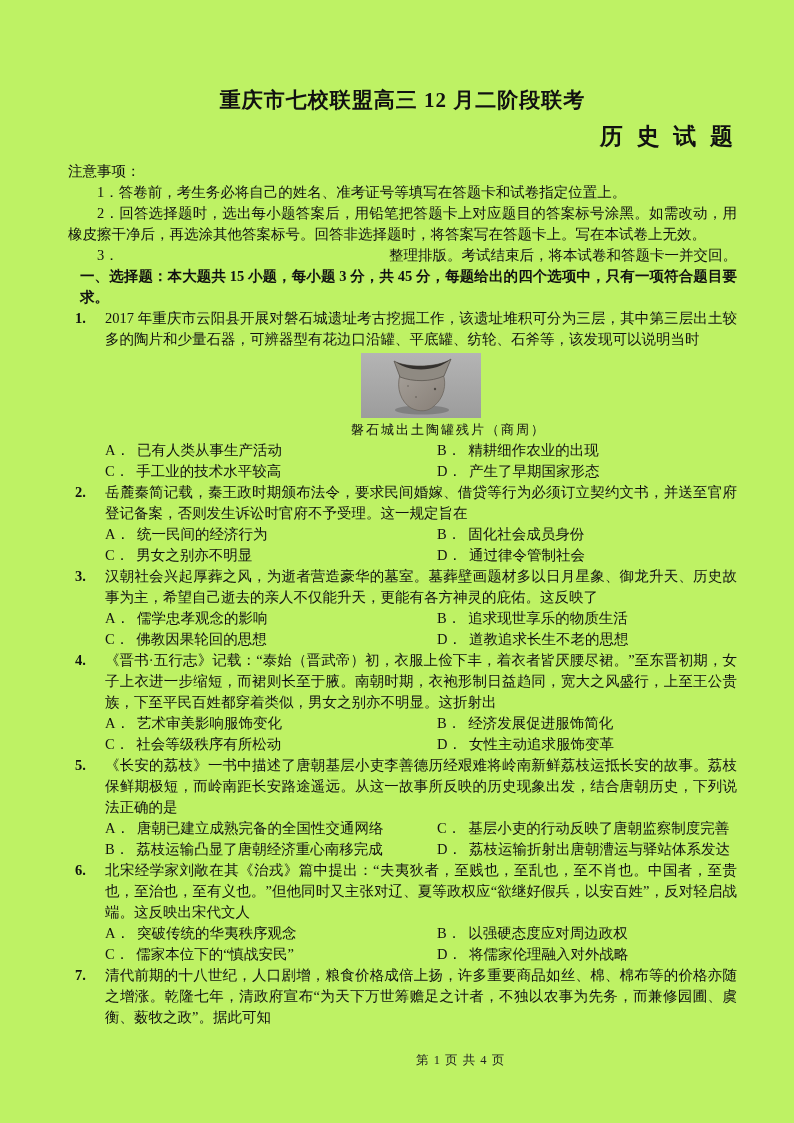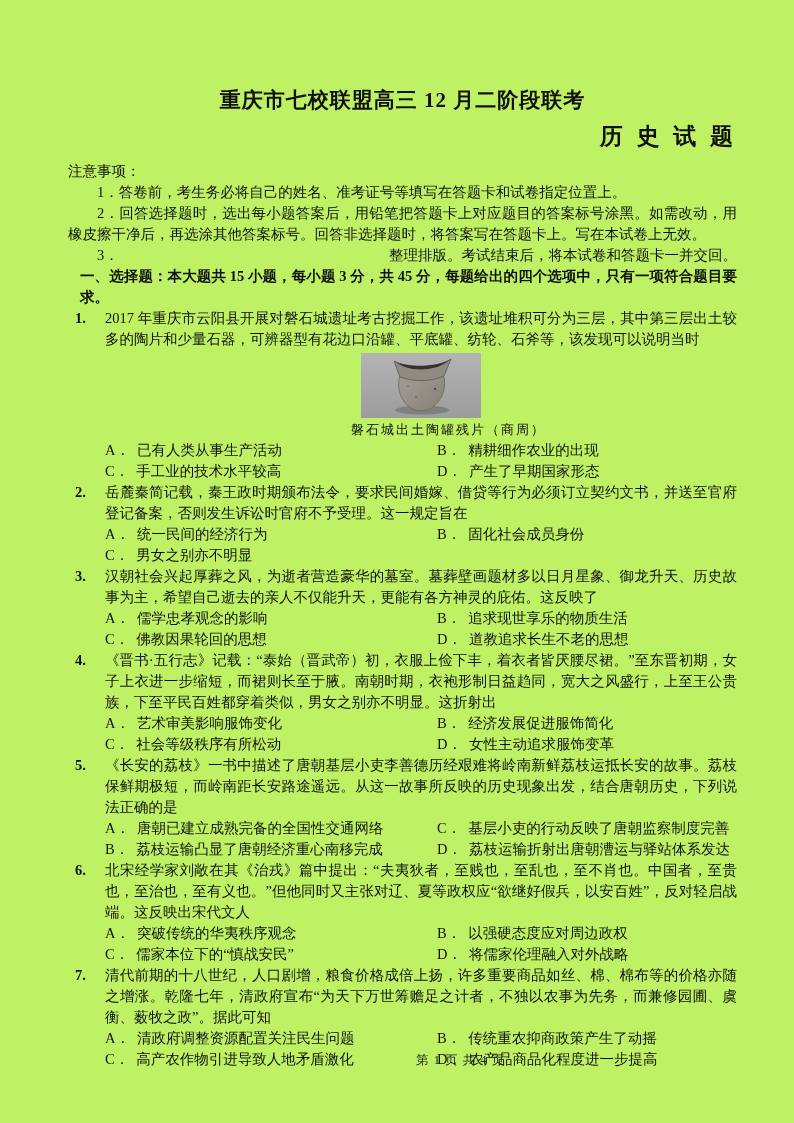--- a/index.html
+++ b/index.html
@@ -124,20 +124,21 @@
       </div>
     </div>
 
     <div class="question">
       <span class="qnum">2.</span>
       <div>岳麓秦简记载，秦王政时期颁布法令，要求民间婚嫁、借贷等行为必须订立契约文书，并送至官府登记备案，否则发生诉讼时官府不予受理。这一规定旨在</div>
       <div class="opts">
         <div class="opt"><span class="olabel">A．</span><span>统一民间的经济行为</span></div>
         <div class="opt"><span class="olabel">B．</span><span>固化社会成员身份</span></div>
         <div class="opt"><span class="olabel">C．</span><span>男女之别亦不明显</span></div>
+        <div class="opt"><span class="olabel">D．</span><span>通过律令管制社会</span></div>
       </div>
     </div>
 
     <div class="question">
       <span class="qnum">3.</span>
       <div>汉朝社会兴起厚葬之风，为逝者营造豪华的墓室。墓葬壁画题材多以日月星象、御龙升天、历史故事为主，希望自己逝去的亲人不仅能升天，更能有各方神灵的庇佑。这反映了</div>
       <div class="opts">
         <div class="opt"><span class="olabel">A．</span><span>儒学忠孝观念的影响</span></div>
         <div class="opt"><span class="olabel">B．</span><span>追求现世享乐的物质生活</span></div>
         <div class="opt"><span class="olabel">C．</span><span>佛教因果轮回的思想</span></div>
@@ -174,24 +175,18 @@
         <div class="opt"><span class="olabel">A．</span><span>突破传统的华夷秩序观念</span></div>
         <div class="opt"><span class="olabel">B．</span><span>以强硬态度应对周边政权</span></div>
         <div class="opt"><span class="olabel">C．</span><span>儒家本位下的“慎战安民”</span></div>
         <div class="opt"><span class="olabel">D．</span><span>将儒家伦理融入对外战略</span></div>
       </div>
     </div>
 
     <div class="question">
       <span class="qnum">7.</span>
       <div>清代前期的十八世纪，人口剧增，粮食价格成倍上扬，许多重要商品如丝、棉、棉布等的价格亦随之增涨。乾隆七年，清政府宣布“为天下万世筹赡足之计者，不独以农事为先务，而兼修园圃、虞衡、薮牧之政”。据此可知</div>
-      <div class="opts">
-        <div class="opt"><span class="olabel">A．</span><span>清政府调整资源配置关注民生问题</span></div>
-        <div class="opt"><span class="olabel">B．</span><span>传统重农抑商政策产生了动摇</span></div>
-        <div class="opt"><span class="olabel">C．</span><span>高产农作物引进导致人地矛盾激化</span></div>
-        <div class="opt"><span class="olabel">D．</span><span>农产品商品化程度进一步提高</span></div>
-      </div>
     </div>
 
   </div>
 
   <div class="footer">第 1 页 共 4 页</div>
 </div>
 
 </body></html>

